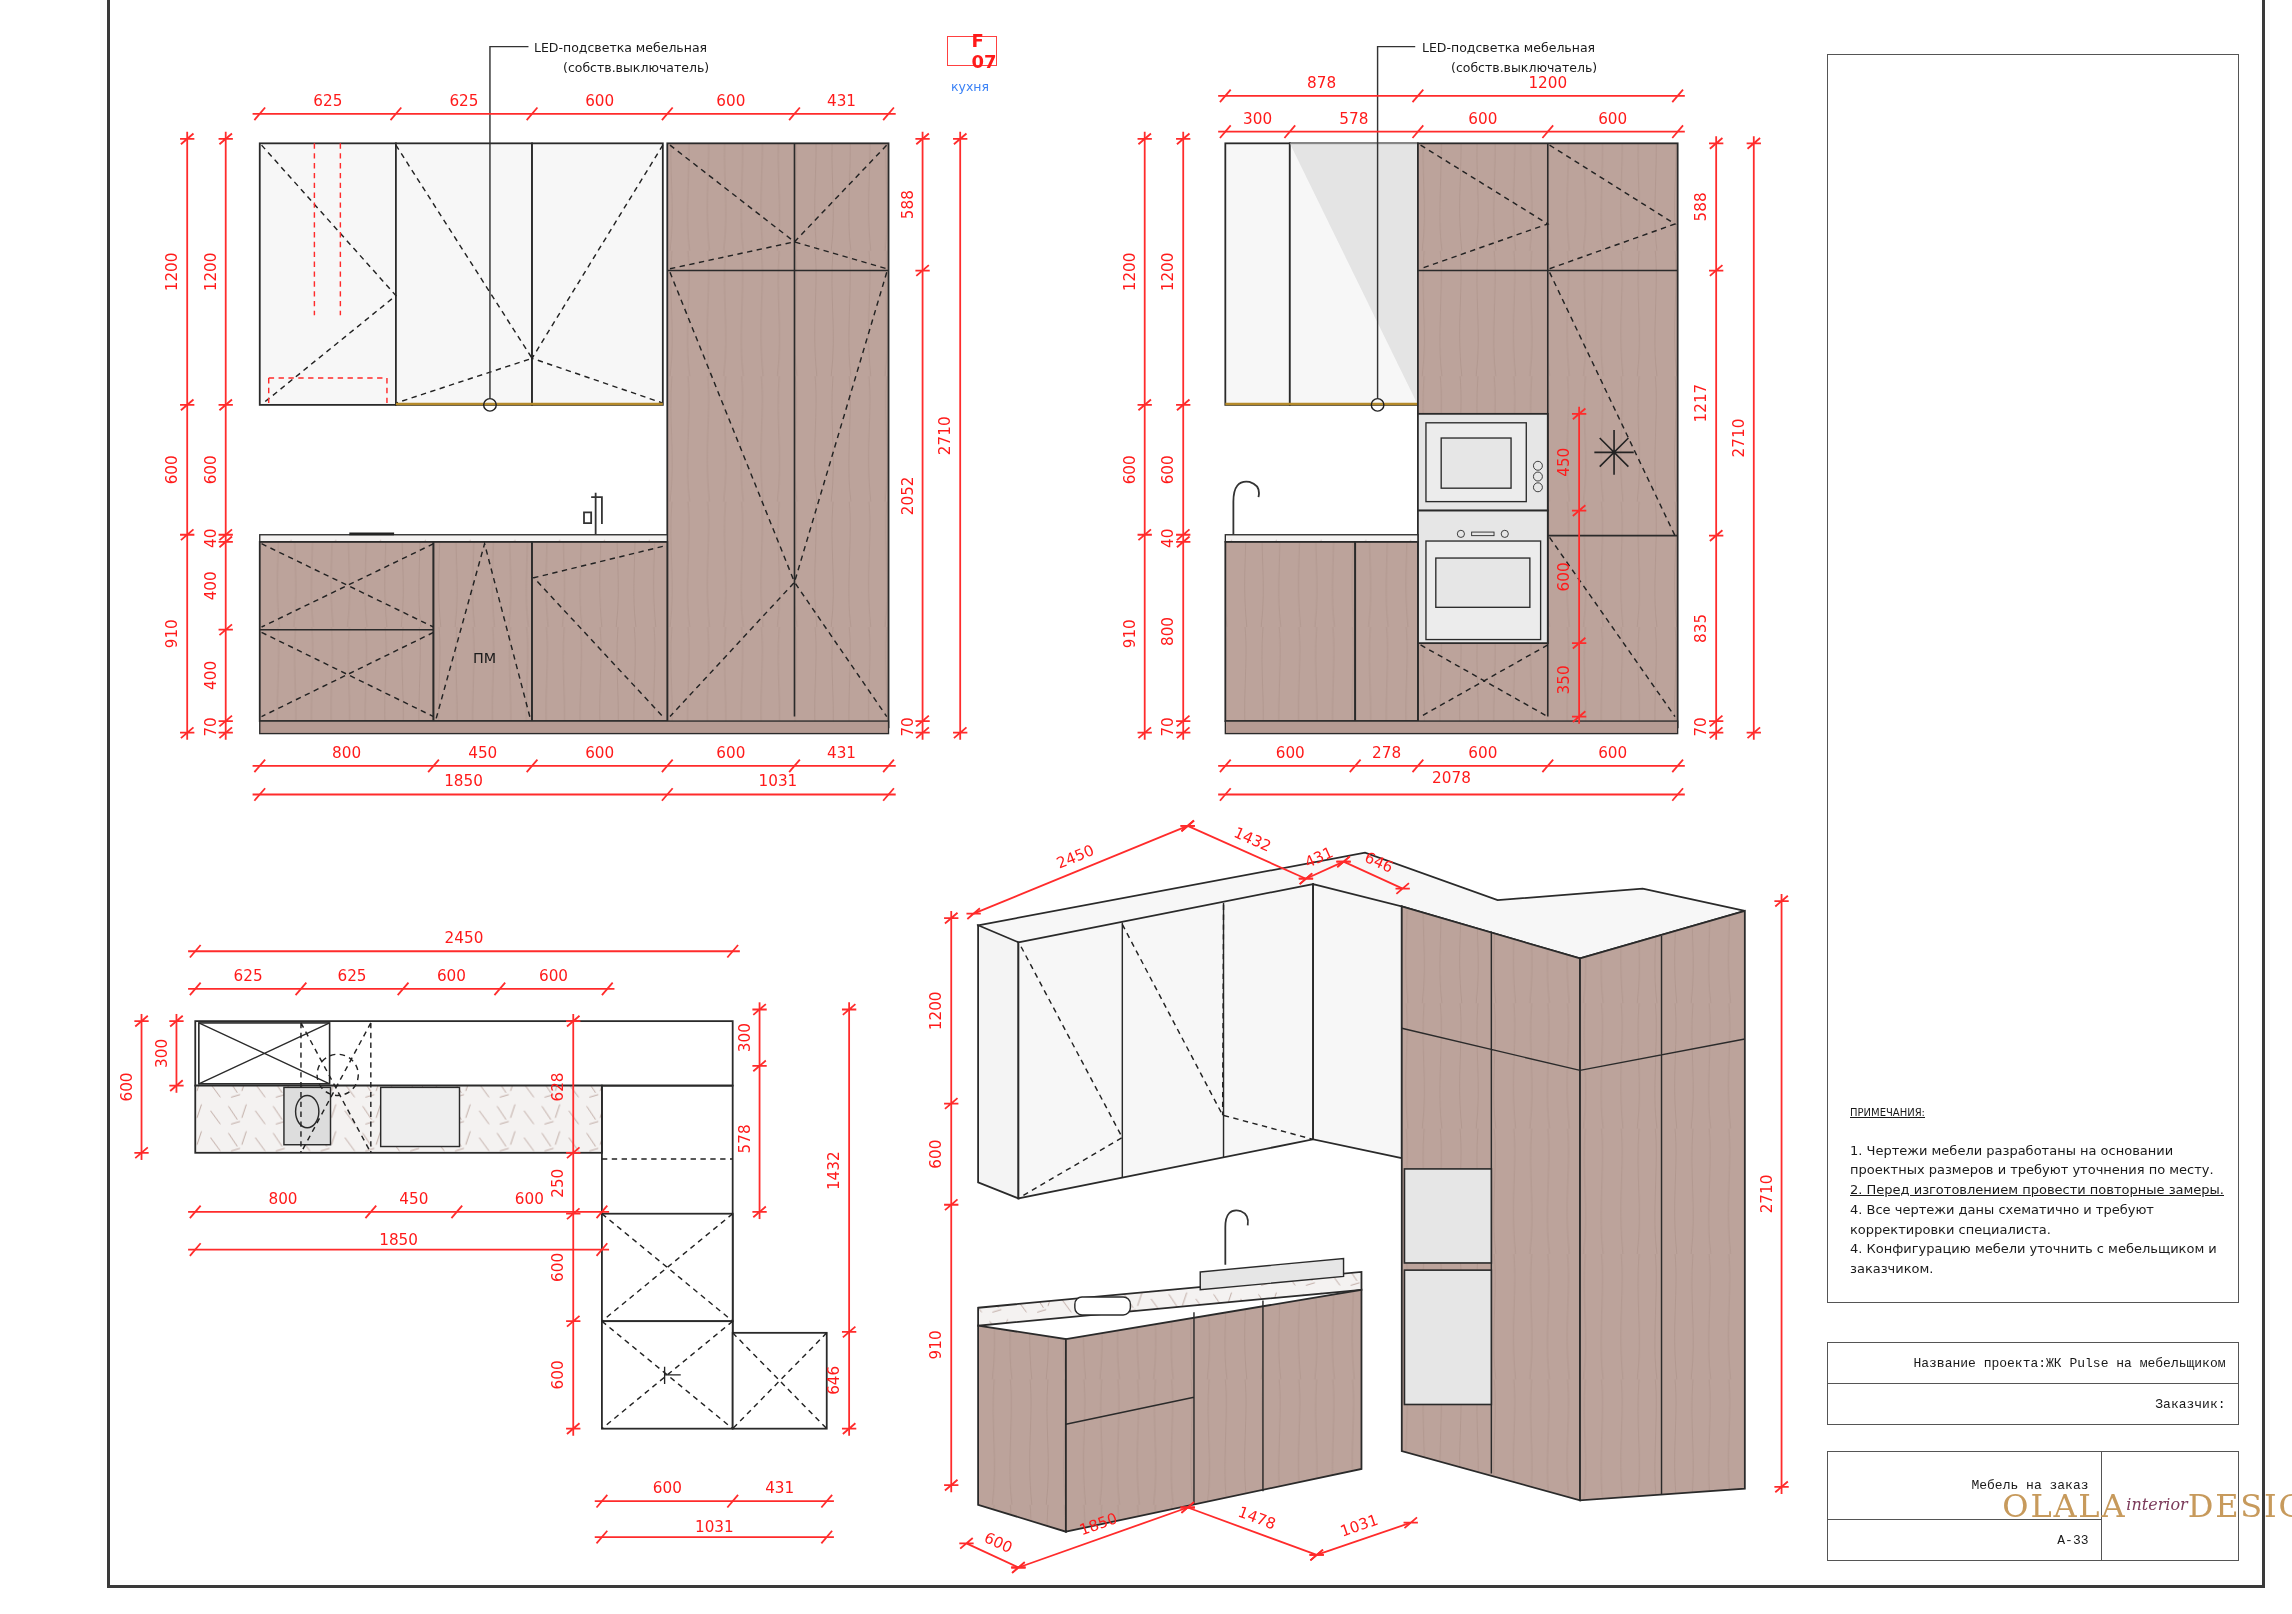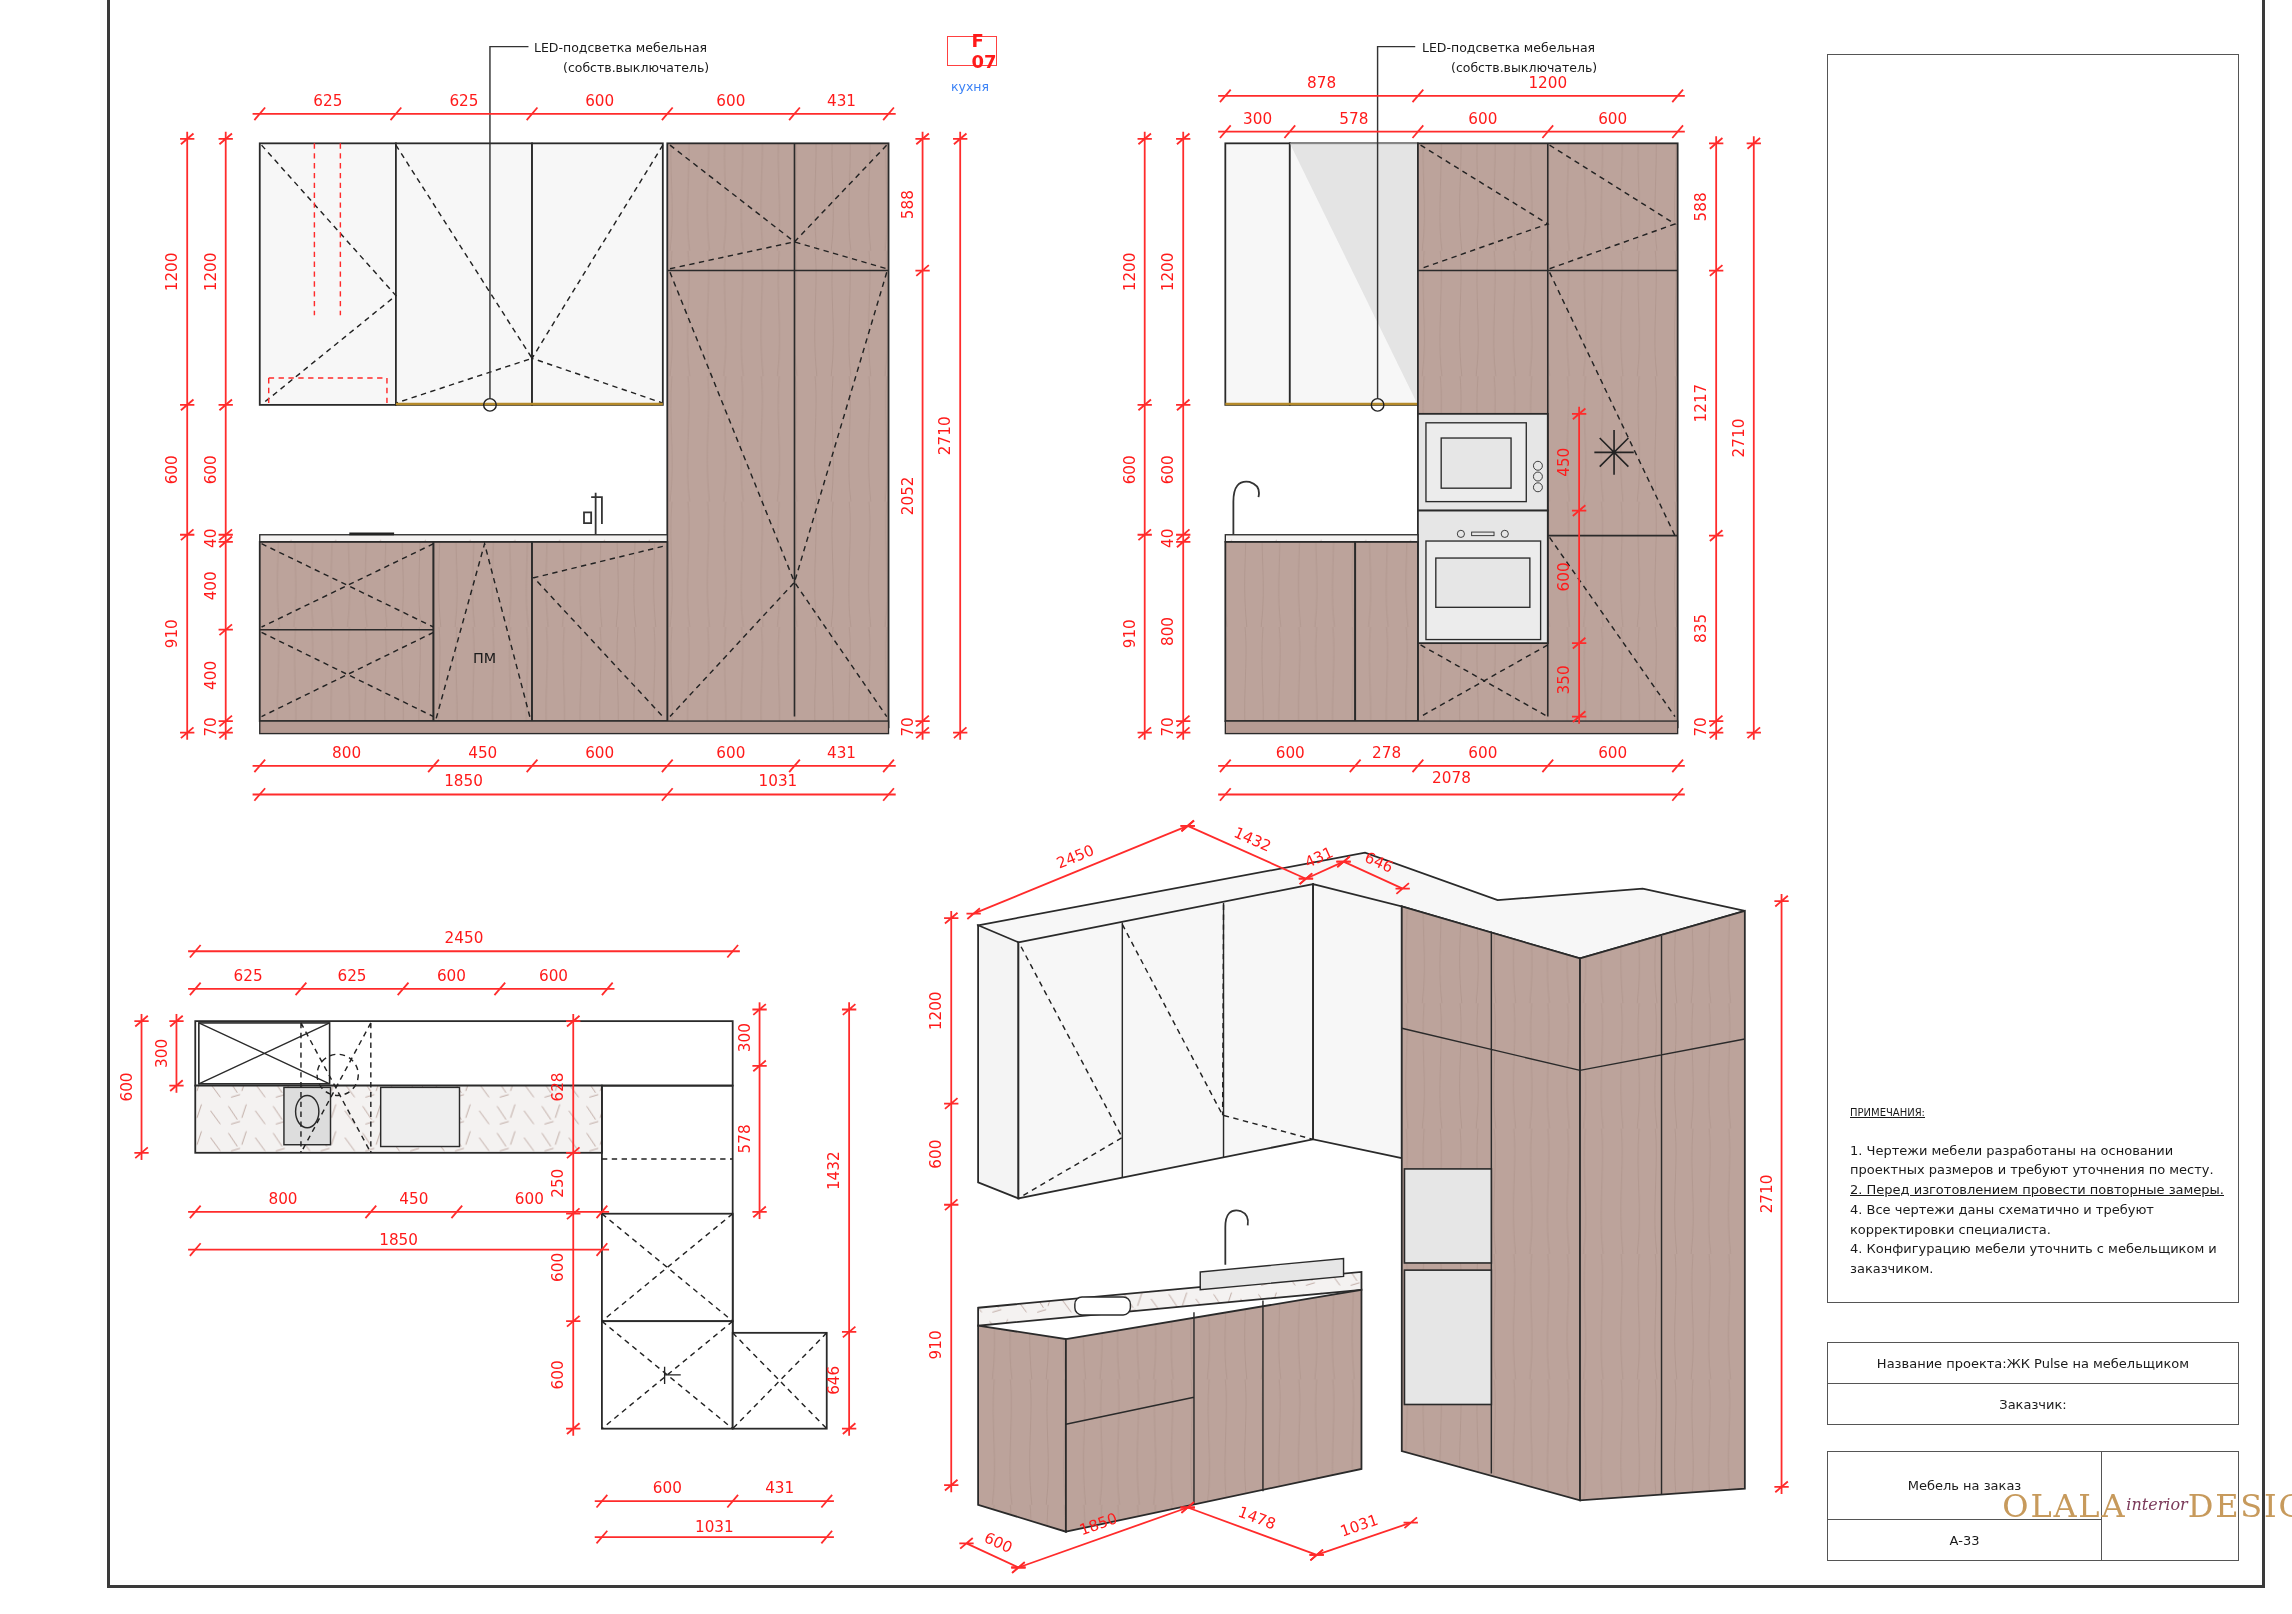--- a/index.html
+++ b/index.html
@@ -12,21 +12,21 @@
   .tick{stroke:#ff2b2b;stroke-width:2;}
   .white{fill:#f7f7f7;stroke:#2a2a2a;stroke-width:2;}
   .dash{stroke:#222;stroke-width:1.6;stroke-dasharray:6 5;fill:none;}
   .reddash{stroke:#ff2b2b;stroke-width:1.6;stroke-dasharray:6 5;fill:none;}
   .grain{stroke:#a88d85;stroke-width:1;fill:none;opacity:.6;}
   .note-box{position:absolute;left:1827px;top:54px;width:412px;height:1249px;border:1.8px solid #555;box-sizing:border-box;}
   .notes{position:absolute;left:1850px;top:1103px;width:394px;font-size:13px;line-height:19.7px;color:#1a1a1a;font-family:"DejaVu Sans",sans-serif;}
   .notes .title{text-decoration:underline;margin-bottom:18px;font-size:10px;}
   .notes .u{text-decoration:underline;}
   .tb{position:absolute;border:1.8px solid #555;box-sizing:border-box;font-size:13px;color:#1a1a1a;font-family:"DejaVu Sans",sans-serif;}
-  .tb-row{position:absolute;left:0;right:0;border-bottom:1.8px solid #555;box-sizing:border-box;display:flex;align-items:center;padding:0 12.5px;justify-content:center;}
+  .tb-row{position:absolute;left:0;right:0;border-bottom:1.8px solid #555;box-sizing:border-box;display:flex;align-items:center;padding:0 12.5px;justify-content:flex-end;font-family:Liberation Mono, monospace;}
   .logo{position:absolute;display:flex;flex-direction:row;align-items:center;justify-content:center;font-family:"DejaVu Serif",serif;color:#c79a5c;}
   .logo .l1,.logo .l3{font-size:32px;letter-spacing:1.8px;line-height:34px;}
   .logo .l2{font-family:"DejaVu Serif",serif;font-style:italic;color:#7b3a5a;font-size:16px;line-height:9px;margin:-3.6px 0 -1.8px;}
   .badge{position:absolute;left:947px;top:36px;width:50px;height:30px;border:1.8px solid #ff4040;box-sizing:border-box;color:#ff1a1a;font-weight:bold;font-size:18px;display:flex;align-items:center;justify-content:center;font-family:"DejaVu Sans",sans-serif;padding-left:24px;}
   .caption{position:absolute;left:951px;top:79px;font-size:12.5px;color:#3b82f6;font-family:"DejaVu Sans",sans-serif;}
 </style>
 </head>
 <body>
 
 <div id="sheet">

